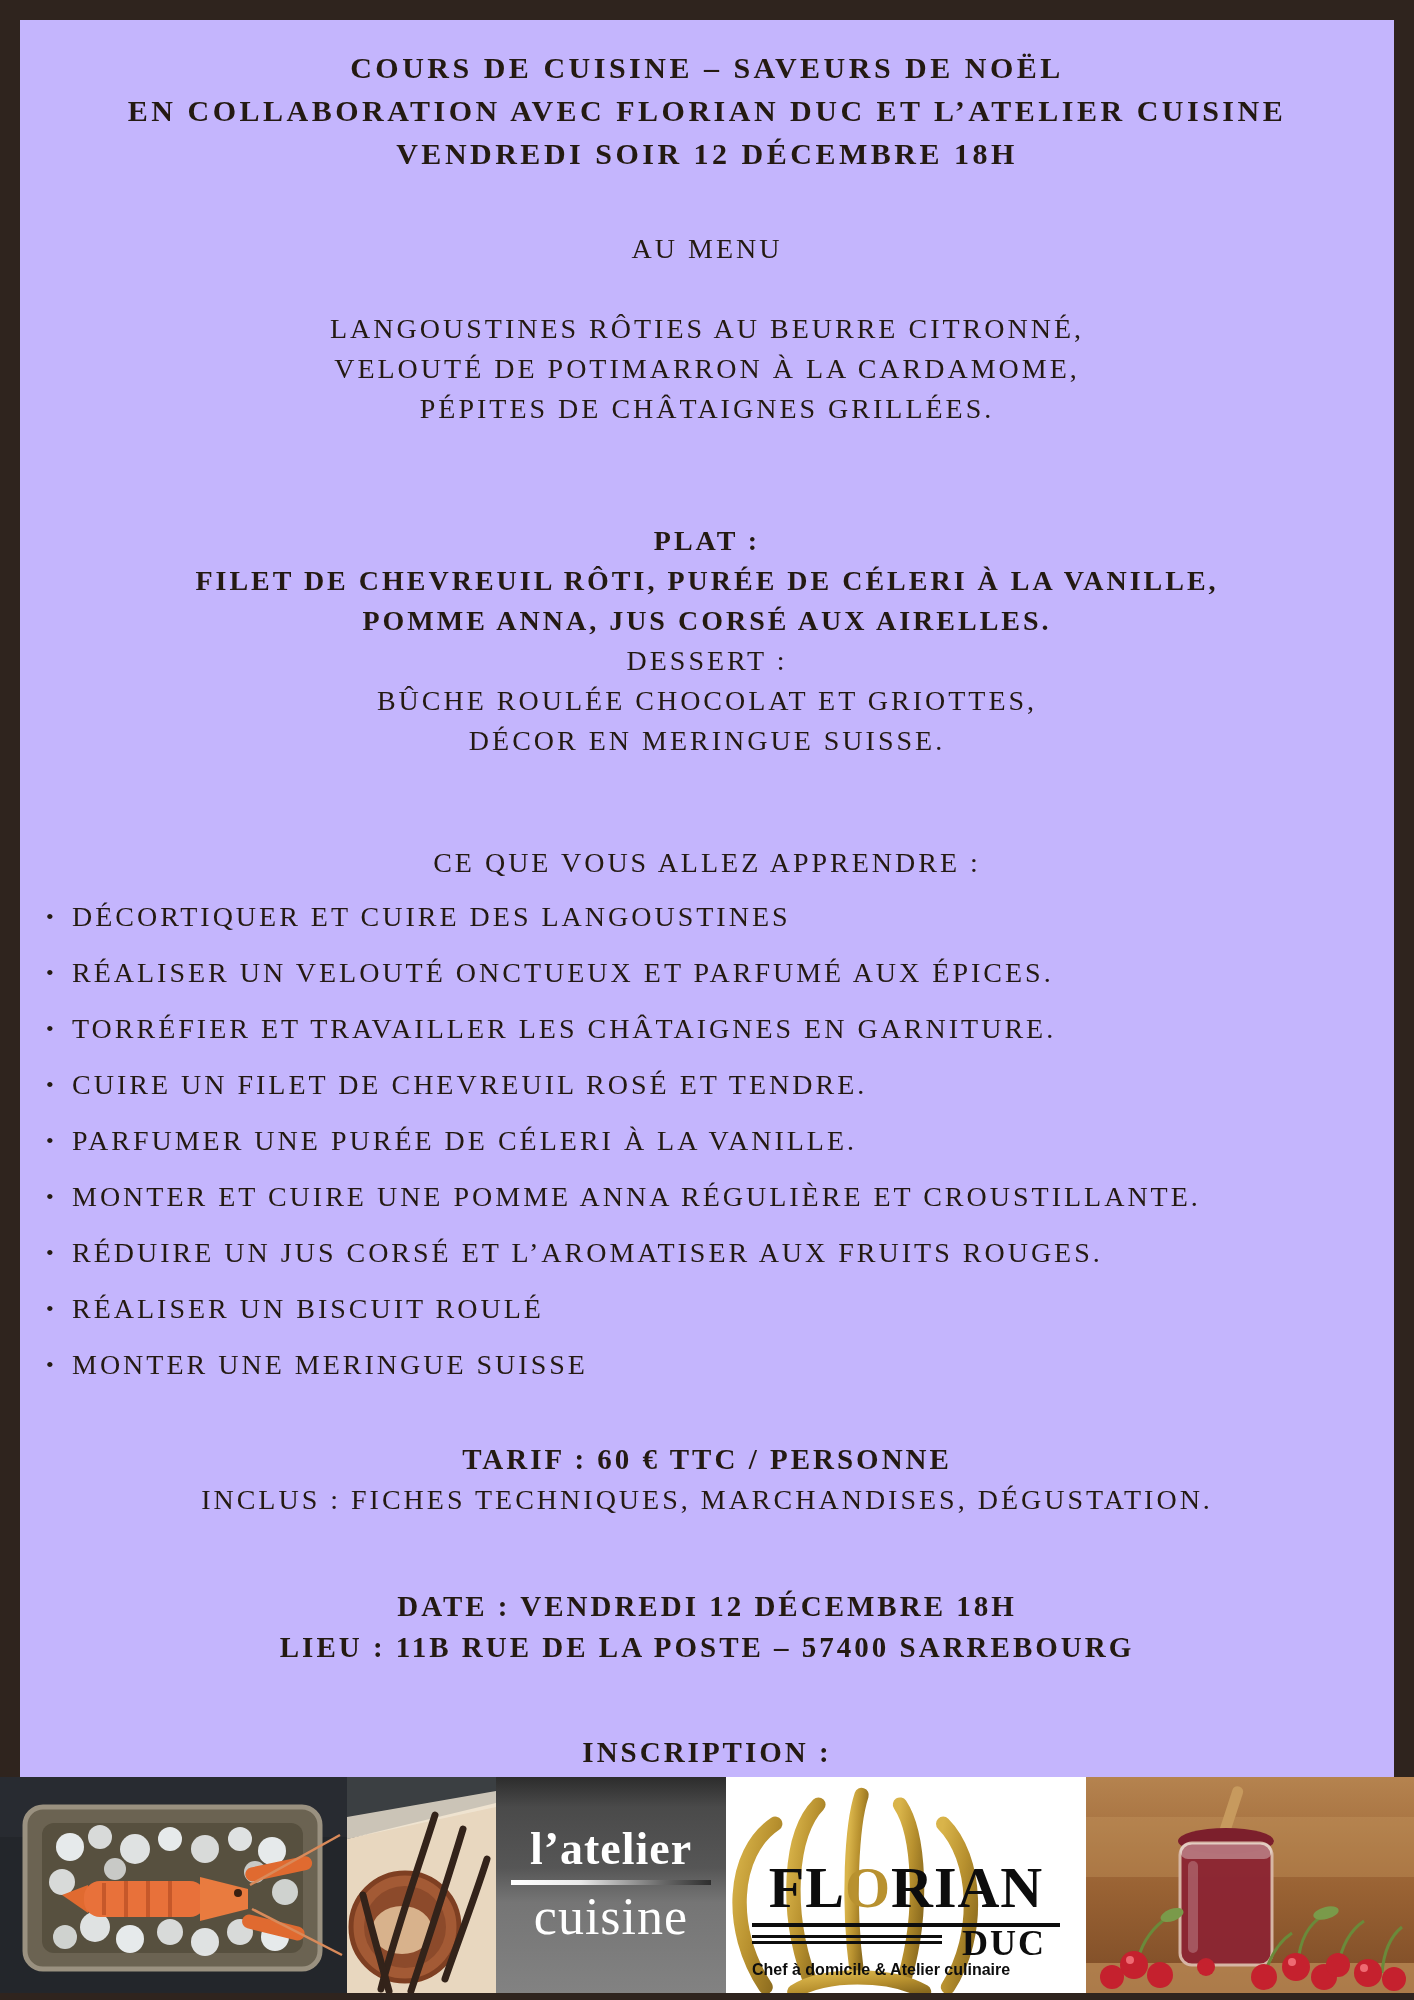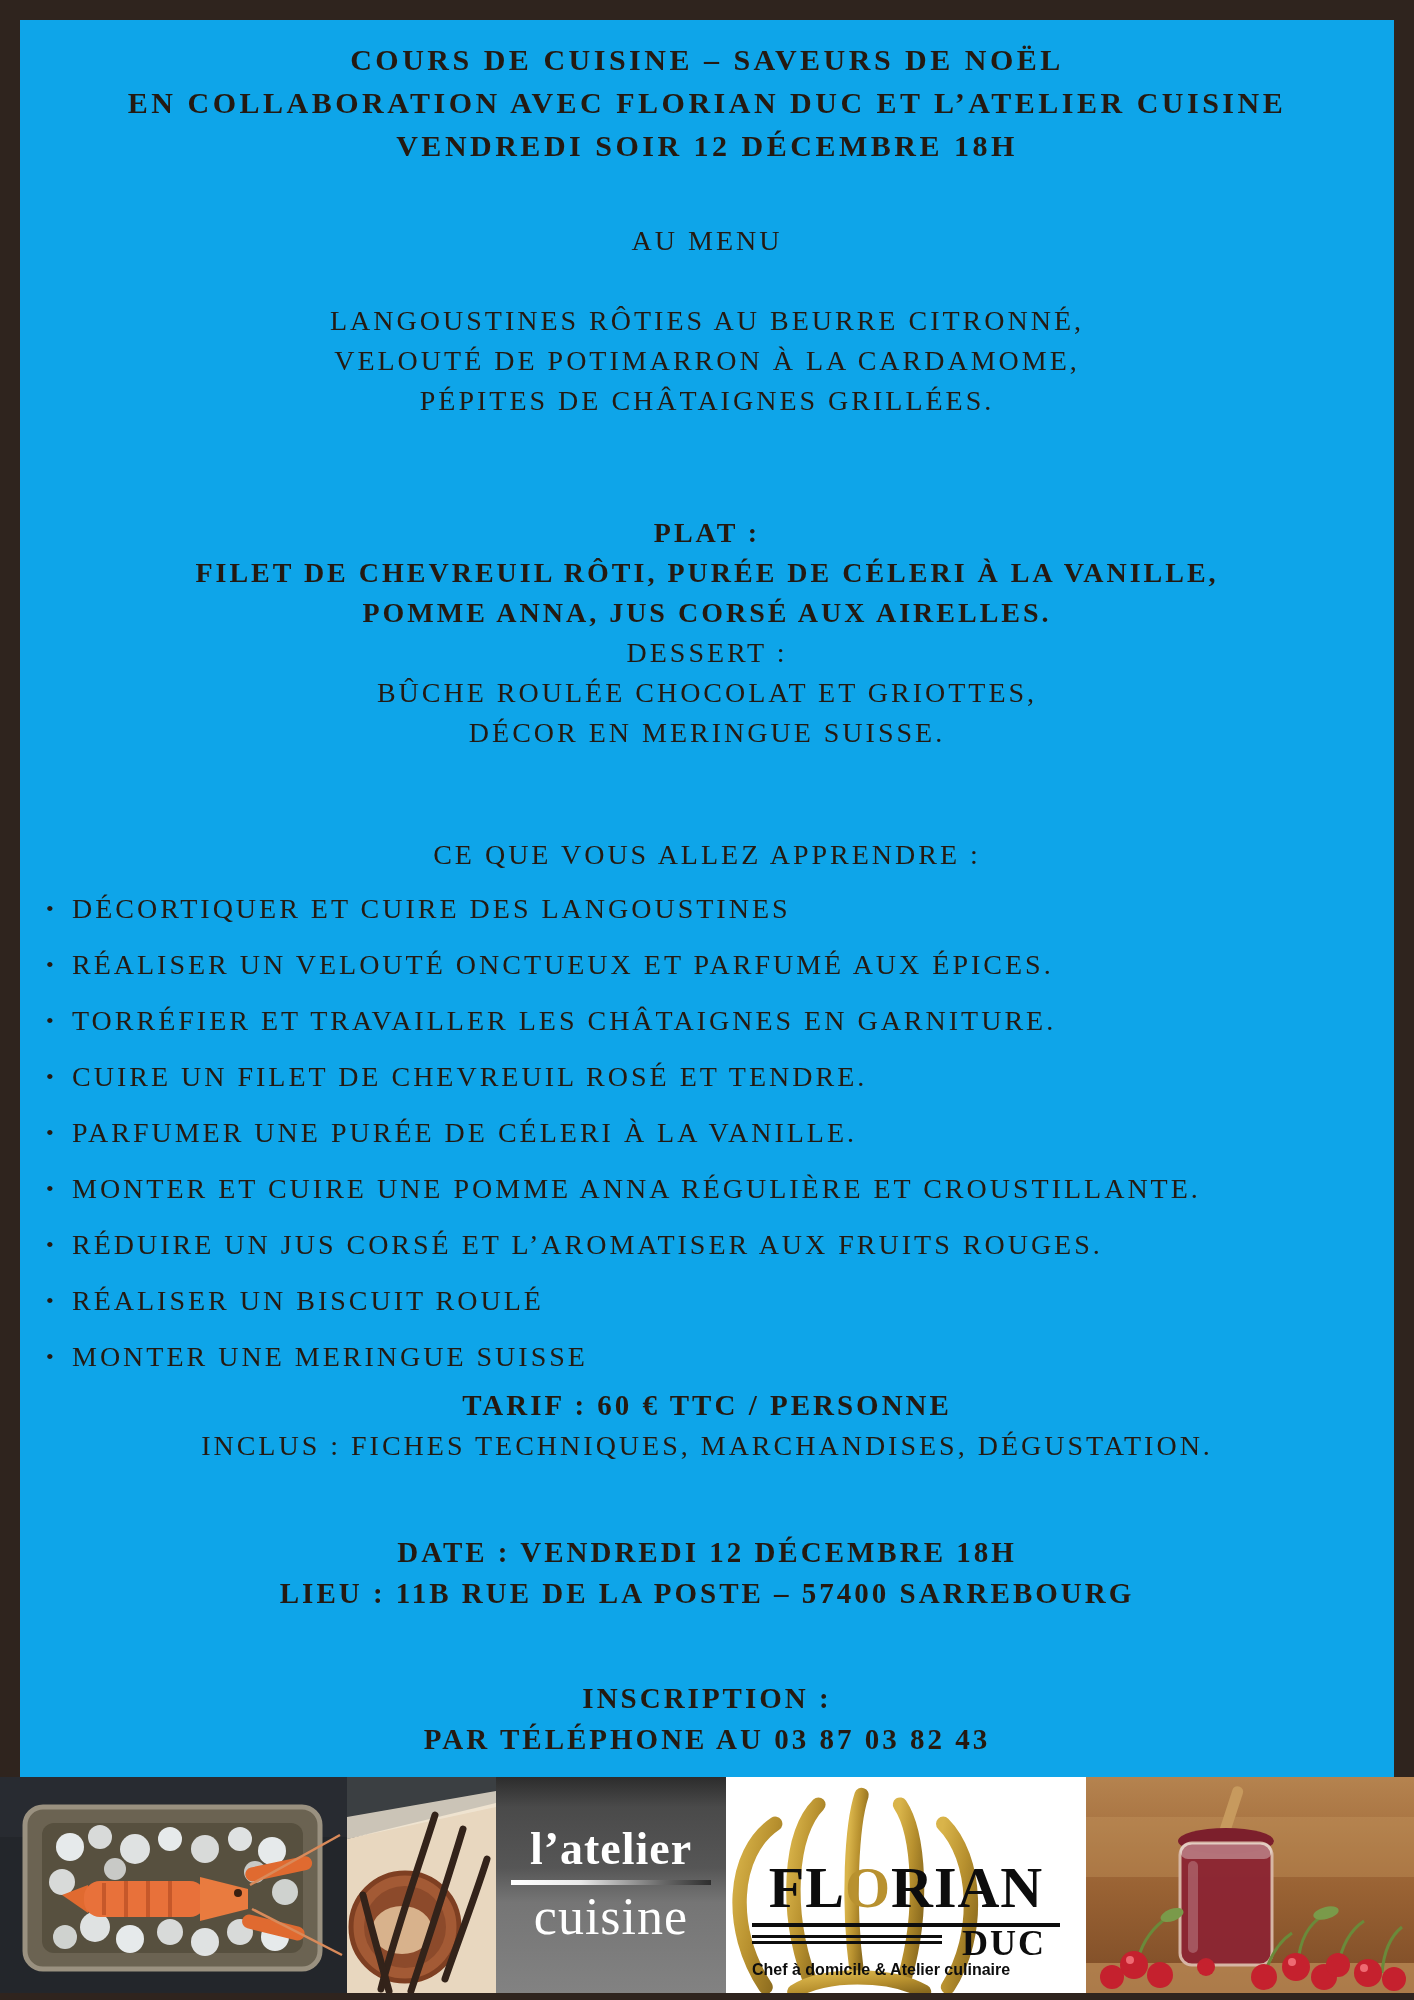--- a/index.html
+++ b/index.html
@@ -3,34 +3,34 @@
 <meta charset="utf-8">
 <style>
   html,body { margin:0; padding:0; background:#2f241e; }
   .poster {
     position:relative; width:1414px; height:2000px;
     background:#2f241e; overflow:hidden;
     font-family:"Liberation Serif", serif; color:#241a12;
   }
   .content {
     position:absolute; left:20px; top:20px; width:1374px; height:1757px;
-    background:#0ea5e9; text-align:center; box-sizing:border-box; padding-top:18px;
+    background:#c4b5fd; text-align:center; box-sizing:border-box; padding-top:26px;
   }
   .t-line { font-weight:700; font-size:30px; letter-spacing:3.5px; line-height:43px; white-space:nowrap; }
   .body-line { font-size:28px; letter-spacing:3px; line-height:40px; white-space:nowrap; }
   .bold-line { font-size:29px; font-weight:700; letter-spacing:3px; line-height:41px; white-space:nowrap; }
   .menu-heading { margin-top:54px; }
   .course-entree { margin-top:40px; }
   .course-plat { margin-top:92px;font-weight:bold; }
   .course-dessert { }
   .learn { margin-top:82px; }
   .learn-list { margin:0; padding:6px 8px 0 26px; list-style:none; text-align:left; }
   .learn-list li { font-size:28px; letter-spacing:3px; line-height:56px; white-space:nowrap; }
   .bullet { display:inline-block; width:26px; font-size:22px; vertical-align:2px; }
-  .pricing { }
+  .pricing { margin-top:46px; }
   .event { margin-top:66px; }
   .inscription { margin-top:64px; }
   
   .photo-strip { position:absolute; left:0; top:1777px; width:1414px; height:216px; display:flex; }
   .panel { height:216px; overflow:hidden; position:relative; }
   .p1 { width:347px; } .p2 { width:149px; } .p3 { width:230px; } .p4 { width:360px; } .p5 { width:328px; }
   .panel svg { display:block; width:100%; height:100%; }
   
   .logo-atelier {
     background:linear-gradient(180deg,#2c2c2c 0%,#4a4a4a 14%,#565656 42%,#757575 58%,#828282 100%);

